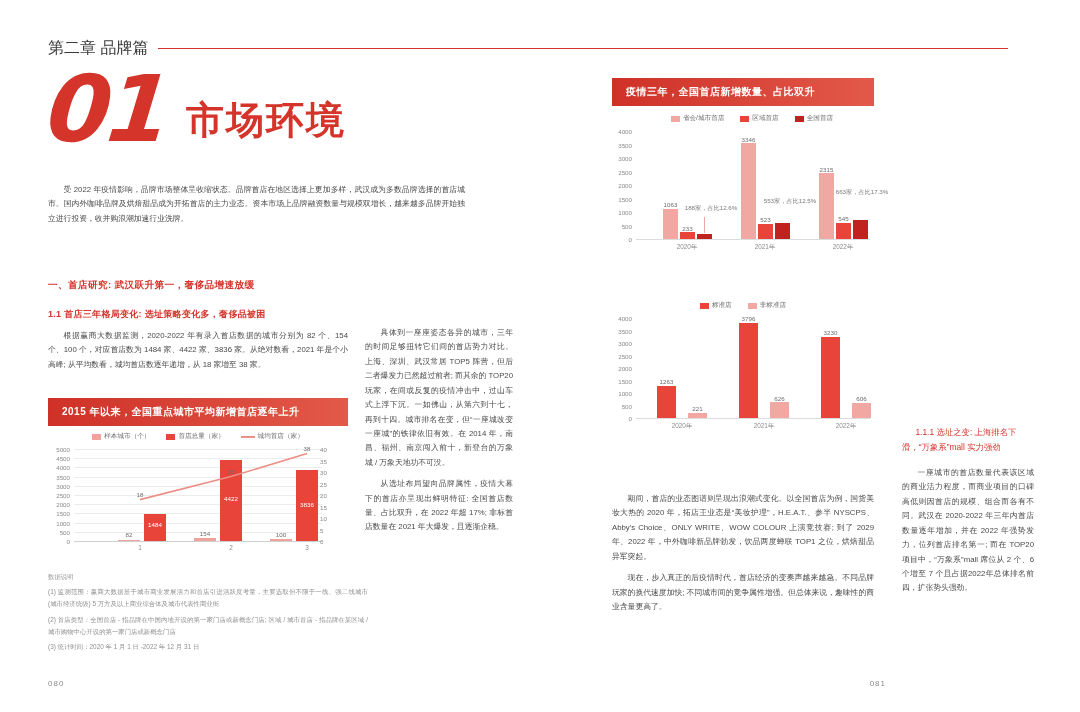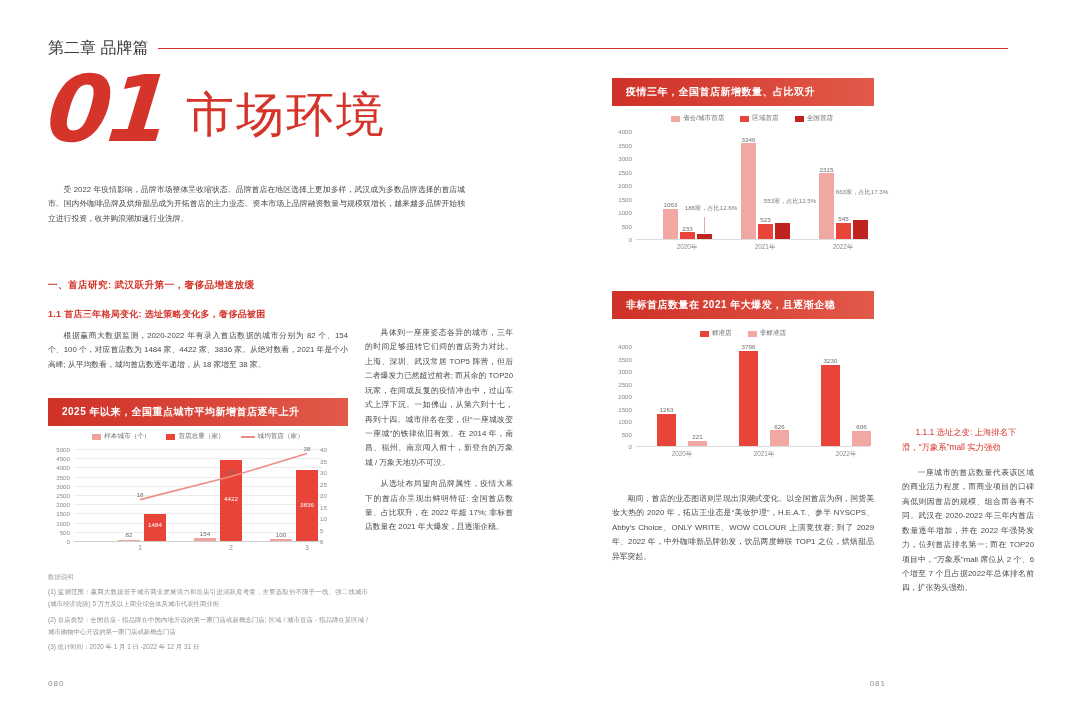--- a/index.html
+++ b/index.html
@@ -51,22 +51,22 @@
     font-family: "DejaVu Sans", sans-serif;
     font-size: 92px;
     line-height: 0.82;
     font-weight: bold;
     color: #d5342a;
     letter-spacing: -4px;
     font-style: italic;
     transform: skewX(-6deg);
   }
   .bigtitle {
-    font-size: 48px;
-    font-weight: normal;
+    font-size: 38px;
+    font-weight: bold;
     color: #d5342a;
     letter-spacing: 2px;
     line-height: 1;
     padding-bottom: 8px;
   }
 
   
   .para {
     font-size: 7.8px;
     line-height: 1.85;
@@ -276,21 +276,21 @@
   </div>
 
   <div class="h-section">一、首店研究: 武汉跃升第一，奢侈品增速放缓</div>
   <div class="h-sub">1.1 首店三年格局变化: 选址策略变化多，奢侈品被困</div>
 
   <div class="col-left">
     <p class="para">根据赢商大数据监测，2020-2022 年有录入首店数据的城市分别为 82 个、154 个、100 个，对应首店数为 1484 家、4422 家、3836 家。从绝对数看，2021 年是个小高峰; 从平均数看，城均首店数逐年递增，从 18 家增至 38 家。</p>
   </div>
 
   <div style="position:absolute;left:48px;top:398px;width:300px;">
-    <div class="chart-title">2025 年以来，全国重点城市平均新增首店逐年上升</div>
+    <div class="chart-title">2015 年以来，全国重点城市平均新增首店逐年上升</div>
     <div class="chart-box" style="height:150px;padding-top:6px;">
 
       <div class="legend">
         <span class="legend-item">
           <span class="legend-swatch" style="background:#f0a39c"></span>
           <span>样本城市（个）</span>
         </span>
         <span class="legend-item">
           <span class="legend-swatch" style="background:#e8443a"></span>
           <span>首店总量（家）</span>
@@ -432,21 +432,20 @@
         <div class="barlabel" style="left:250px;top:62px;line-height:1.5;color:#7a7a7a;">663家，占比17.3%</div>
 
         <div class="xtick" style="left:75px;top:118px;">2020年</div>
         <div class="xtick" style="left:153px;top:118px;">2021年</div>
         <div class="xtick" style="left:231px;top:118px;">2022年</div>
       </div>
     </div>
   </div>
 
   <div class="rp-chart2">
-    <div class="chart-title">非标首店数量在 2021 年大爆发，且逐渐企稳</div>
     <div class="chart-box" style="height:148px;padding-top:10px;">
 
       <div class="legend">
         <span class="legend-item">
           <span class="legend-swatch" style="background:#e8443a"></span>
           <span>标准店</span>
         </span>
         <span class="legend-item">
           <span class="legend-swatch" style="background:#f2a8a2"></span>
           <span>非标准店</span>
@@ -482,20 +481,21 @@
 
         <div class="xtick" style="left:70px;top:110px;">2020年</div>
         <div class="xtick" style="left:152px;top:110px;">2021年</div>
         <div class="xtick" style="left:234px;top:110px;">2022年</div>
       </div>
     </div>
   </div>
 
   <div class="col-rmid">
     <p class="para">期间，首店的业态图谱则呈现出浪潮式变化。以全国首店为例，国货美妆大热的 2020 年，拓店王业态是“美妆护理”，H.E.A.T.、参半 NYSCPS、Abby’s Choice、ONLY WRITE、WOW COLOUR 上演竞技赛; 到了 2029 年、2022 年，中外咖啡新品牌勃发，饮品两度蝉联 TOP1 之位，烘焙甜品异军突起。</p>
+    <p class="para">现在，步入真正的后疫情时代，首店经济的变奏声越来越急。不同品牌玩家的换代速度加快; 不同城市间的竞争属性增强。但总体来说，趣味性的商业含量更高了。</p>
   </div>
 
   <div class="h-sub-right">1.1.1 选址之变: 上海排名下滑，“万象系”mall 实力强劲</div>
   <div class="col-right">
     <p class="para">一座城市的首店数量代表该区域的商业活力程度，而商业项目的口碑高低则因首店的规模、组合而各有不同。武汉在 2020-2022 年三年内首店数量逐年增加，并在 2022 年强势发力，位列首店排名第一; 而在 TOP20 项目中，“万象系”mall 席位从 2 个、6 个增至 7 个且占据2022年总体排名前四，扩张势头强劲。</p>
   </div>
 
   <div class="folio folio-left">080</div>
   <div class="folio folio-right">081</div>
 

